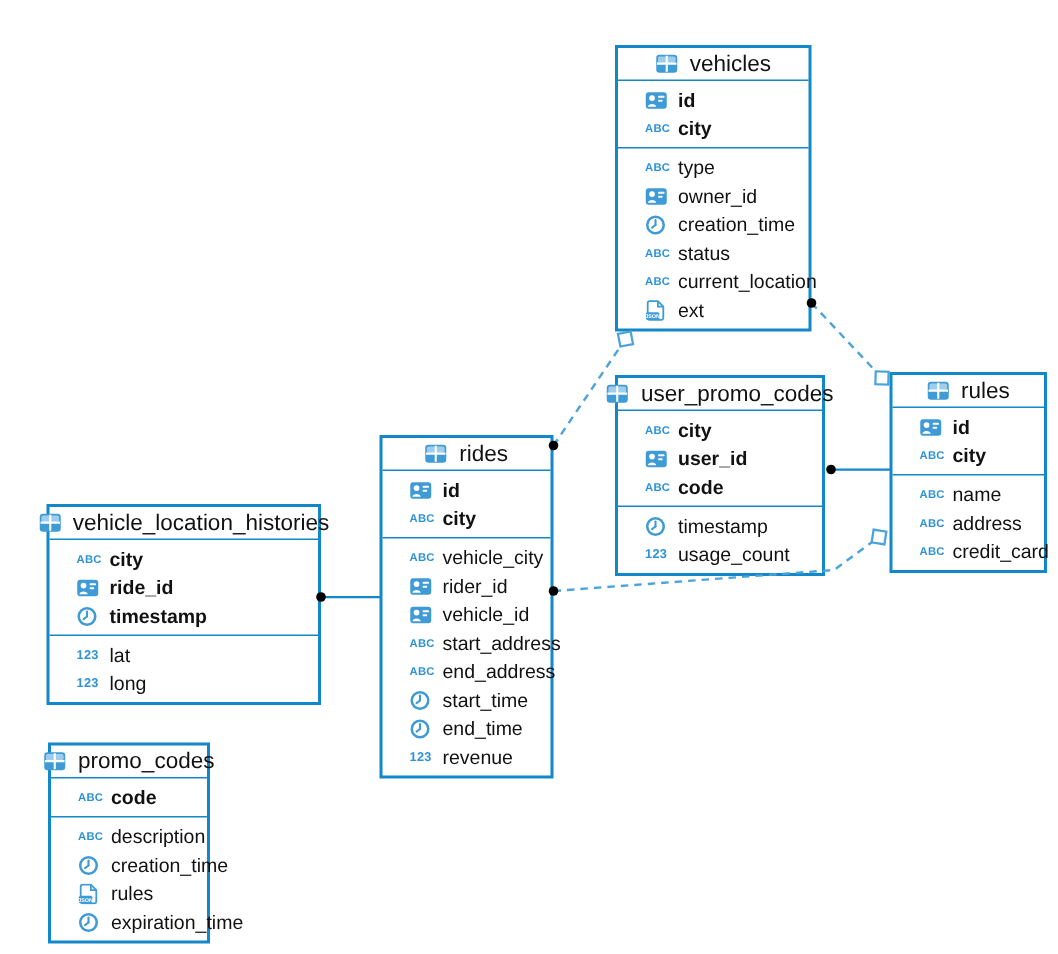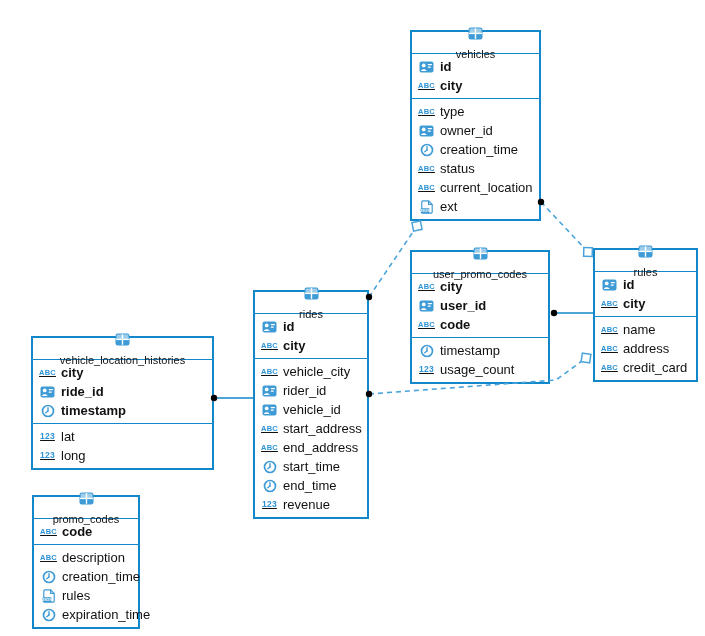--- a/index.html
+++ b/index.html
@@ -12,35 +12,33 @@
     position:relative; width:705px; height:636px; background:#fff;
     font-family:"Liberation Sans", sans-serif; overflow:hidden;
   }
   .table{
     position:absolute; background:#fff; border:2px solid var(--border);
     box-sizing:border-box; z-index:1;
   }
   .table-header{
     display:flex; align-items:center; justify-content:center; gap:6px;
     height:21px; border-bottom:1.5px solid var(--border);
-    font-size:11px; font-weight:500; color:var(--txt); padding:0 4px;
+    font-size:15px; font-weight:500; color:var(--txt); padding:0 4px;
     white-space:nowrap;
-    flex-direction:column;
-  }
-  .section{ padding:3px 0; }
+  }
+  .section{ padding:3px 12px; }
   .section.pk{ border-bottom:1.5px solid var(--border); }
   .row{
     display:flex; align-items:center; gap:5px; height:19px;
     padding:0 6px; font-size:13px; color:var(--txt); white-space:nowrap;
   }
   .row.pk{ font-weight:700; }
   .ficon{
-    width:17px; display:inline-flex; justify-content:center; align-items:center;
+    width:17px; display:inline-flex; align-items:center;
     flex:0 0 17px;
-    text-decoration:underline;
   }
   .glyph{
     font-size:7.5px; font-weight:700; color:var(--icon-text);
     letter-spacing:.2px; line-height:1;
   }
   .glyph.num{ font-size:8.5px; font-weight:600; }
   #wires{
     position:absolute; left:0; top:0; width:705px; height:636px;
     z-index:5; pointer-events:none;
   }

